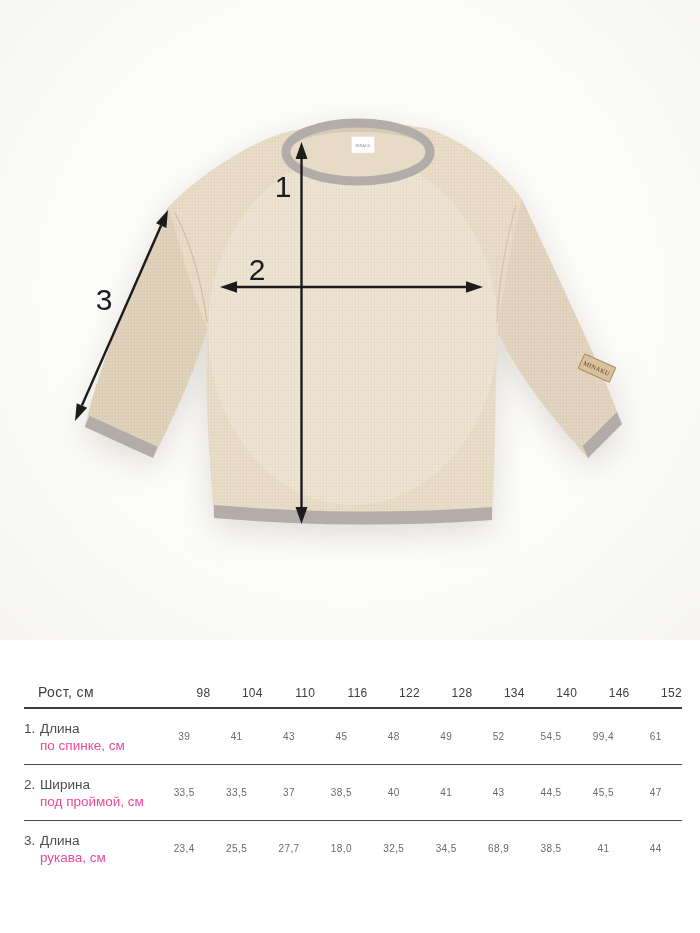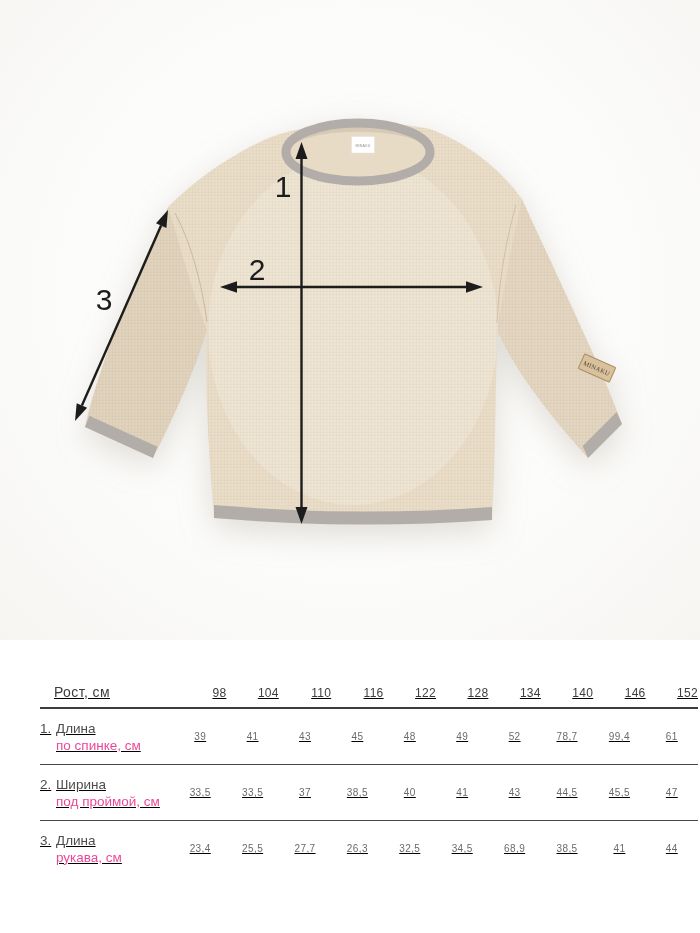--- a/index.html
+++ b/index.html
@@ -8,21 +8,21 @@
     --tbl-dark:#3d3d3d; --tbl-mid:#4c4c4c; --tbl-val:#6a6a6a; --rule:#474747;
   }
   html,body{margin:0;padding:0;background:#ffffff;}
   .page{position:relative;width:700px;height:933px;background:#ffffff;overflow:hidden;
         font-family:"Liberation Sans","DejaVu Sans",sans-serif;}
   .photo-area{position:absolute;left:0;top:0;width:700px;height:640px;
         background:radial-gradient(ellipse at 50% 46%, var(--photo-bg) 55%, #f6f5f2 100%);}
   .photo-area svg{display:block;}
 
   
-  .size-table{position:absolute;left:40px;top:662px;width:658px;text-decoration:underline;}
+  .size-table{position:absolute;left:24px;top:662px;width:658px;}
   .trow{display:grid;grid-template-columns:134px repeat(10,1fr);}
   .thead{align-items:end;height:38px;padding-bottom:7px;border-bottom:2px solid var(--tbl-dark);}
   .brow{align-items:center;min-height:45px;padding:5px 0;border-bottom:1.5px solid var(--rule);}
   .brow.last{border-bottom:none;}
   .head-label{font-size:14px;color:var(--tbl-dark);padding-left:14px;letter-spacing:.4px;}
   .head-cell{font-size:12px;color:var(--tbl-dark);text-align:right;letter-spacing:.3px;}
   .label-cell{font-size:13.5px;color:var(--tbl-mid);line-height:1.26;}
   .label-line1{display:flex;}
   .row-num{display:inline-block;width:16px;flex:0 0 16px;}
   .label-line2{padding-left:16px;color:#ec4899;}
@@ -131,21 +131,21 @@
           </div>
           <div class="label-line2">по спинке, см</div>
         </div>
         <div class="vcell">39</div>
         <div class="vcell">41</div>
         <div class="vcell">43</div>
         <div class="vcell">45</div>
         <div class="vcell">48</div>
         <div class="vcell">49</div>
         <div class="vcell">52</div>
-        <div class="vcell">78,7</div>
+        <div class="vcell">54,5</div>
         <div class="vcell">99,4</div>
         <div class="vcell">61</div>
       </div>
       <div class="trow brow">
         <div class="label-cell">
           <div class="label-line1">
             <span class="row-num">2.</span>
             <span>Ширина</span>
           </div>
           <div class="label-line2">под проймой, см</div>
@@ -165,21 +165,21 @@
         <div class="label-cell">
           <div class="label-line1">
             <span class="row-num">3.</span>
             <span>Длина</span>
           </div>
           <div class="label-line2">рукава, см</div>
         </div>
         <div class="vcell">23,4</div>
         <div class="vcell">25,5</div>
         <div class="vcell">27,7</div>
-        <div class="vcell">26,3</div>
+        <div class="vcell">18,0</div>
         <div class="vcell">32,5</div>
         <div class="vcell">34,5</div>
         <div class="vcell">68,9</div>
         <div class="vcell">38,5</div>
         <div class="vcell">41</div>
         <div class="vcell">44</div>
       </div>
     </div>
 
 </div>

